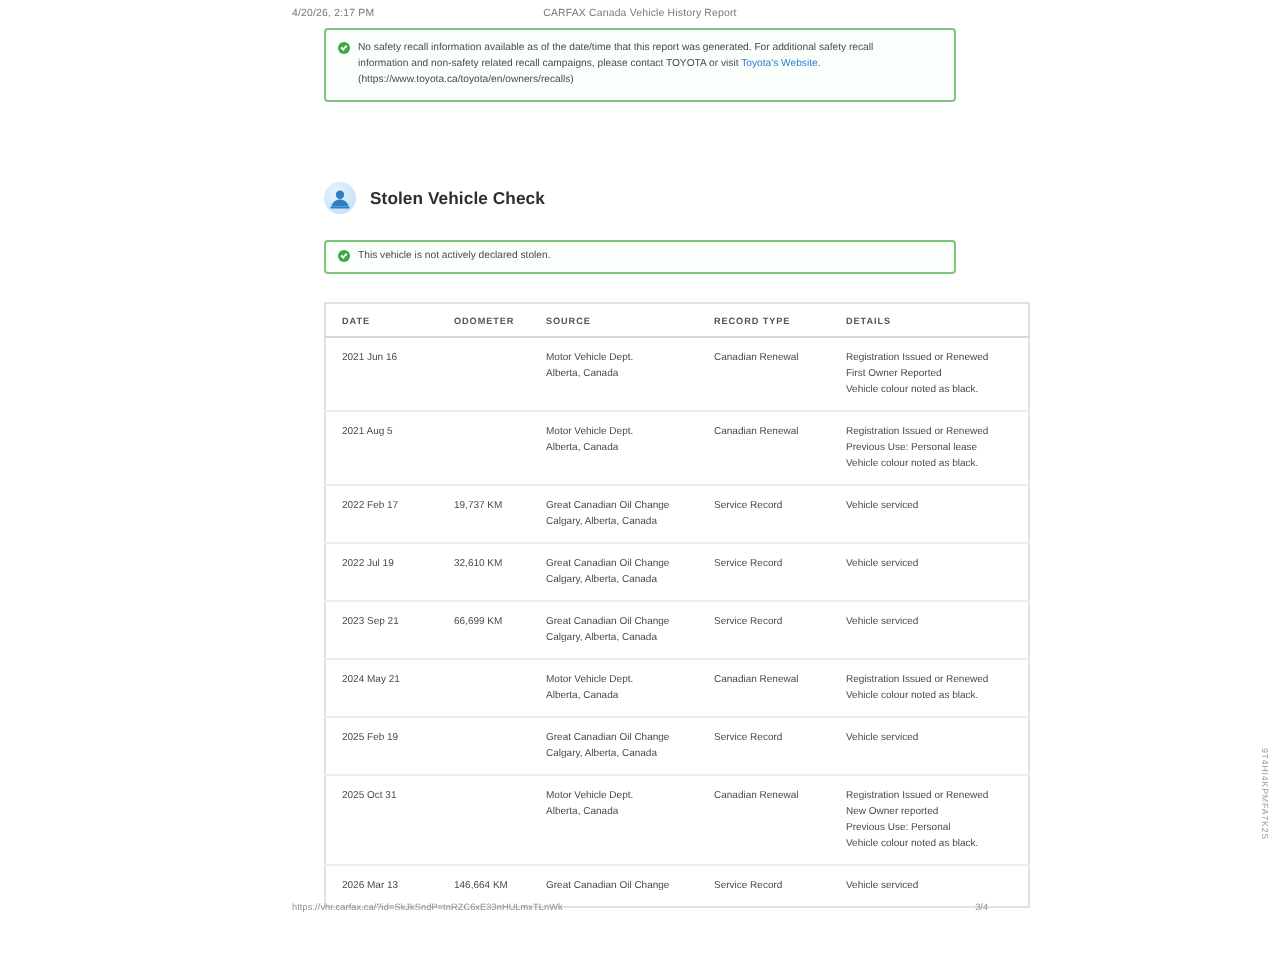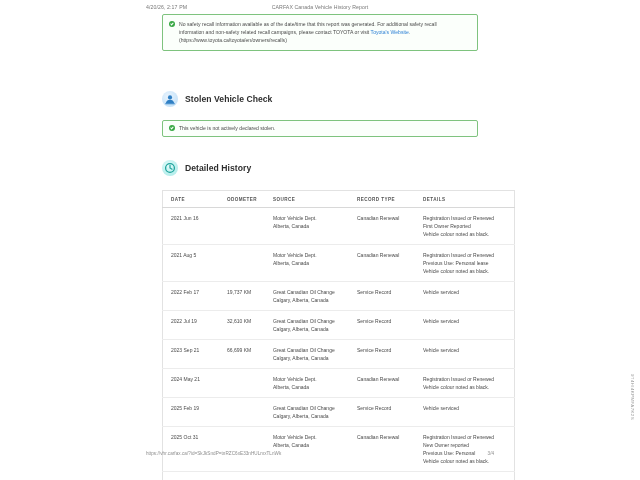--- a/index.html
+++ b/index.html
@@ -230,29 +230,20 @@
         </svg>
       </span>
       <span class="section-title">Stolen Vehicle Check</span>
     </div>
 
     <div class="alert alert-stolen sp-stolen-alert">
       <span class="check-icon"></span>
       <div class="alert-text">This vehicle is not actively declared stolen.</div>
     </div>
 
-    <div class="section-head sp-history-head">
-      <span class="sec-icon sec-icon-history">
-        <svg width="16" height="16" viewBox="0 0 16 16" aria-hidden="true">
-          <circle cx="8" cy="8" r="4.4" fill="none" stroke="#1fa39c" stroke-width="1.3"></circle>
-          <path d="M8 5.3V8l2 1.2" fill="none" stroke="#1fa39c" stroke-width="1.2" stroke-linecap="round"></path>
-        </svg>
-      </span>
-      <span class="section-title">Detailed History</span>
-    </div>
 
     <table class="history-table">
       <thead>
         <tr>
           <th class="col-date">DATE</th>
           <th class="col-odo">ODOMETER</th>
           <th class="col-source">SOURCE</th>
           <th class="col-type">RECORD TYPE</th>
           <th class="col-details">DETAILS</th>
         </tr>

